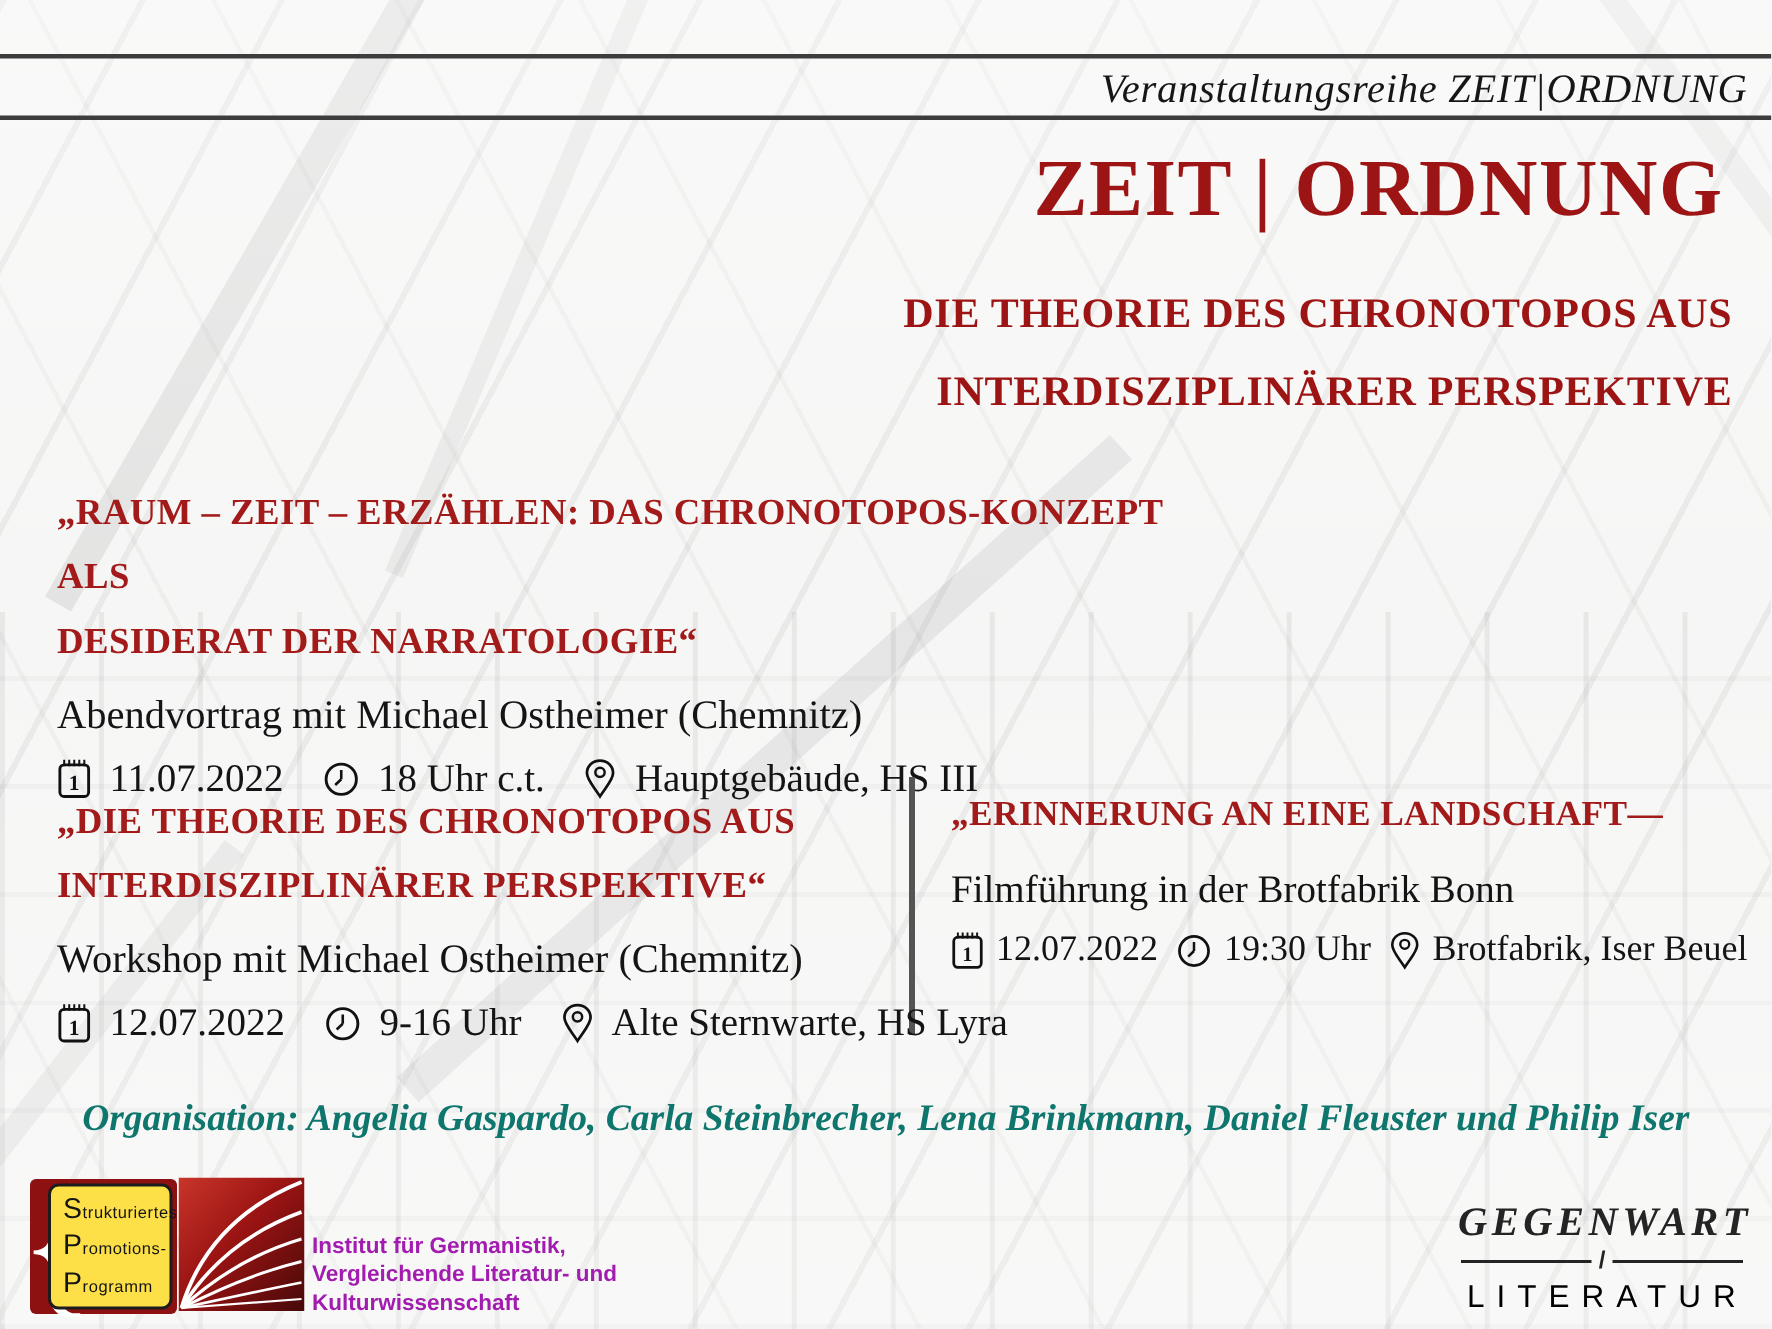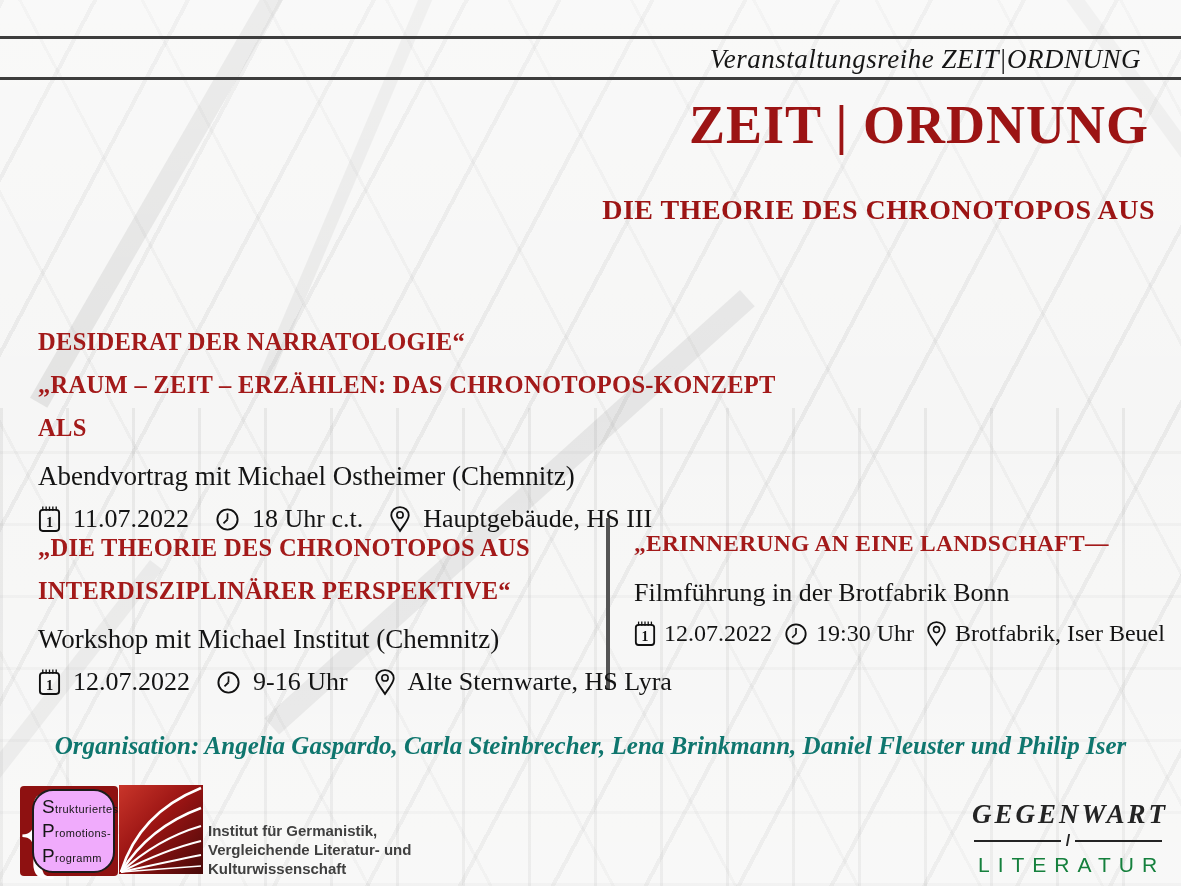--- a/index.html
+++ b/index.html
@@ -31,21 +31,21 @@
   .beam5{left:150px; top:560px; width:16px; height:420px; transform:rotate(38deg); background:rgba(85,85,85,.12);}
   .bg-wash{
     position:absolute; inset:0;
     background:linear-gradient(to bottom, rgba(255,255,255,.55), rgba(255,255,255,.32) 45%, rgba(255,255,255,.48));
   }
   
   .rule{position:absolute; left:0; right:0; height:3px; background:#3d3d3d;}
   .rule-top{top:36px;}
   .rule-bottom{top:77px;}
   .series-label{
-    position:absolute; top:42px; right:40px; line-height:34px;
+    position:absolute; top:42px; right:16px; line-height:34px;
     font-style:italic; font-size:27px; color:#161616; letter-spacing:.5px;
   }
   
   .main-title{
     position:absolute; top:94px; right:32px;
     font-size:54px; font-weight:bold; letter-spacing:1px;
     color:var(--accent-red, #9c1414);
     text-align:right;
   }
   .subtitle{
@@ -84,41 +84,41 @@
   .spp-logo{
     position:absolute; left:20px; top:786px; width:98px; height:90px;
     background:var(--logo-red, #8e1111); border-radius:4px;
   }
   .spp-brace{
     position:absolute; left:-7px; top:-16px; color:#ffffff;
     font-size:104px; font-weight:normal; font-family:"Liberation Serif", serif;
   }
   .spp-box{
     position:absolute; left:12px; top:3px; right:3px; bottom:3px;
-    background:#f0abfc; border:2px solid #1c1c1c; border-radius:21px;
+    background:#fde047; border:2px solid #1c1c1c; border-radius:7px;
     display:flex; flex-direction:column; justify-content:space-evenly;
     padding:2px 0 2px 8px; box-sizing:border-box;
     font-family:"Liberation Sans", sans-serif; color:#151515;
   }
   .spp-line{font-size:11px; letter-spacing:.4px; white-space:nowrap;}
   .spp-initial{font-size:19px;}
   .fan-logo{position:absolute; left:119px; top:785px;}
   .inst-text{
     position:absolute; left:208px; top:821px;
     font-family:"Liberation Sans", sans-serif; font-weight:bold;
-    font-size:15px; line-height:19px; color:#404040;
+    font-size:15px; line-height:19px; color:#a21caf;
   }
   .gl-logo{position:absolute; left:972px; top:799px; width:192px; text-align:center; color:#242424;}
   .gl-top{font-size:27px; font-weight:bold; letter-spacing:3px; font-family:"Liberation Serif", serif;font-style:italic;}
   .gl-divider{display:flex; align-items:center; gap:5px; margin:2px 2px 3px 2px;}
   .gl-divider .line{flex:1; height:2.5px; background:#242424;}
   .gl-slash{font-size:16px; font-weight:bold; font-family:"Liberation Sans", sans-serif;}
   .gl-bottom{
     font-family:"Liberation Sans", sans-serif; font-size:21px; font-weight:400;
-    letter-spacing:8px; margin-left:6px; color:#15803d;
+    letter-spacing:8px; margin-left:6px; color:#000000;
   }
 </style>
 </head>
 <body>
 
 <div class="poster">
 
   <div class="bg-photo">
     <div class="bg-layer-diag"></div>
     <div class="beam beam1"></div>
@@ -130,26 +130,27 @@
     <div class="bg-wash"></div>
   </div>
 
   <div class="rule rule-top"></div>
   <div class="series-label">Veranstaltungsreihe ZEIT|ORDNUNG</div>
   <div class="rule rule-bottom"></div>
 
   <div class="main-title">ZEIT | ORDNUNG</div>
   <div class="subtitle">
     <div>DIE THEORIE DES CHRONOTOPOS AUS</div>
+    <div>INTERDISZIPLINÄRER PERSPEKTIVE</div>
   </div>
 
   <div class="event event-1">
     <div class="ev-title">
+      <div>„RAUM – ZEIT – ERZÄHLEN: DAS CHRONOTOPOS-KONZEPT ALS</div>
       <div>DESIDERAT DER NARRATOLOGIE“</div>
-      <div>„RAUM – ZEIT – ERZÄHLEN: DAS CHRONOTOPOS-KONZEPT ALS</div>
     </div>
     <div class="ev-desc">Abendvortrag mit Michael Ostheimer (Chemnitz)</div>
     <div class="ev-details">
       <span class="ev-item">
         <span class="ev-icon">
           <svg width="23" height="28" viewBox="0 0 24 29">
             <rect x="2" y="5" width="20" height="22" rx="3" fill="none" stroke="#111" stroke-width="2"></rect>
             <line x1="5" y1="1.5" x2="5" y2="6" stroke="#111" stroke-width="1.4"></line>
             <line x1="8.5" y1="1.5" x2="8.5" y2="6" stroke="#111" stroke-width="1.4"></line>
             <line x1="12" y1="1.5" x2="12" y2="6" stroke="#111" stroke-width="1.4"></line>
@@ -182,21 +183,21 @@
     </div>
   </div>
 
   <div class="col-divider"></div>
 
   <div class="event event-2">
     <div class="ev-title">
       <div>„DIE THEORIE DES CHRONOTOPOS AUS</div>
       <div>INTERDISZIPLINÄRER PERSPEKTIVE“</div>
     </div>
-    <div class="ev-desc">Workshop mit Michael Institut (Chemnitz)</div>
+    <div class="ev-desc">Workshop mit Michael Ostheimer (Chemnitz)</div>
     <div class="ev-details">
       <span class="ev-item">
         <span class="ev-icon">
           <svg width="23" height="28" viewBox="0 0 24 29">
             <rect x="2" y="5" width="20" height="22" rx="3" fill="none" stroke="#111" stroke-width="2"></rect>
             <line x1="5" y1="1.5" x2="5" y2="6" stroke="#111" stroke-width="1.4"></line>
             <line x1="8.5" y1="1.5" x2="8.5" y2="6" stroke="#111" stroke-width="1.4"></line>
             <line x1="12" y1="1.5" x2="12" y2="6" stroke="#111" stroke-width="1.4"></line>
             <line x1="15.5" y1="1.5" x2="15.5" y2="6" stroke="#111" stroke-width="1.4"></line>
             <line x1="19" y1="1.5" x2="19" y2="6" stroke="#111" stroke-width="1.4"></line>

